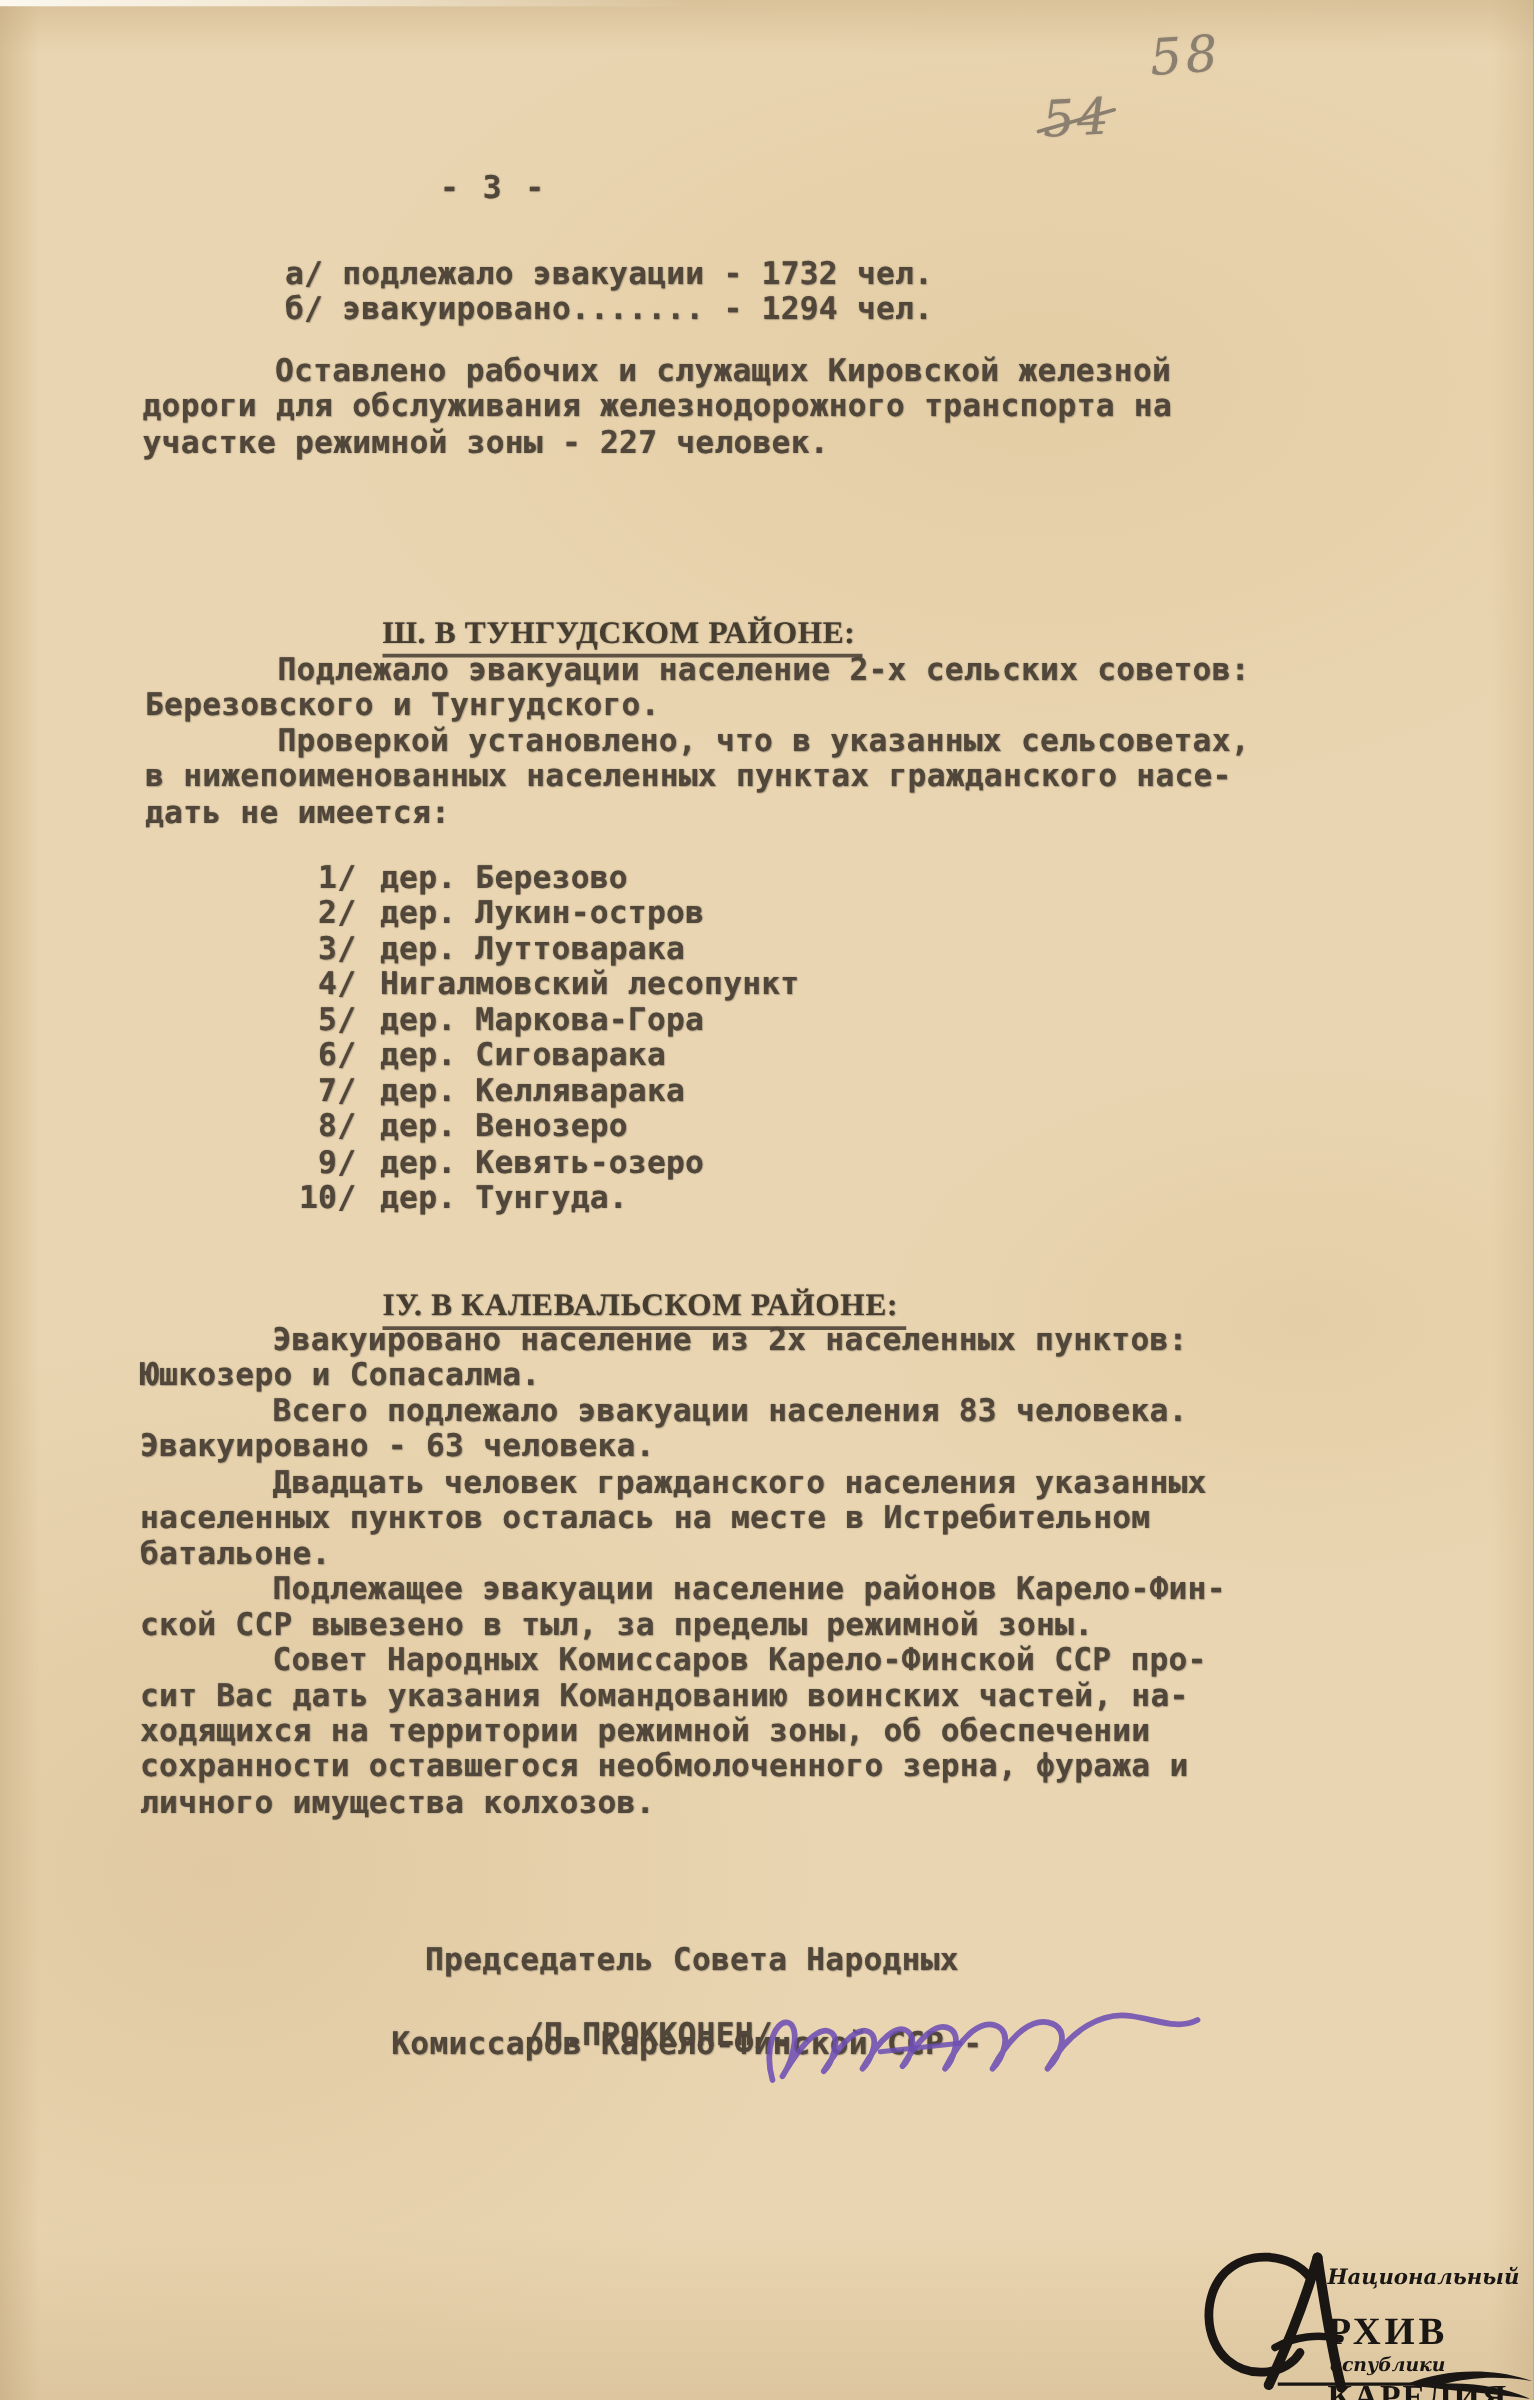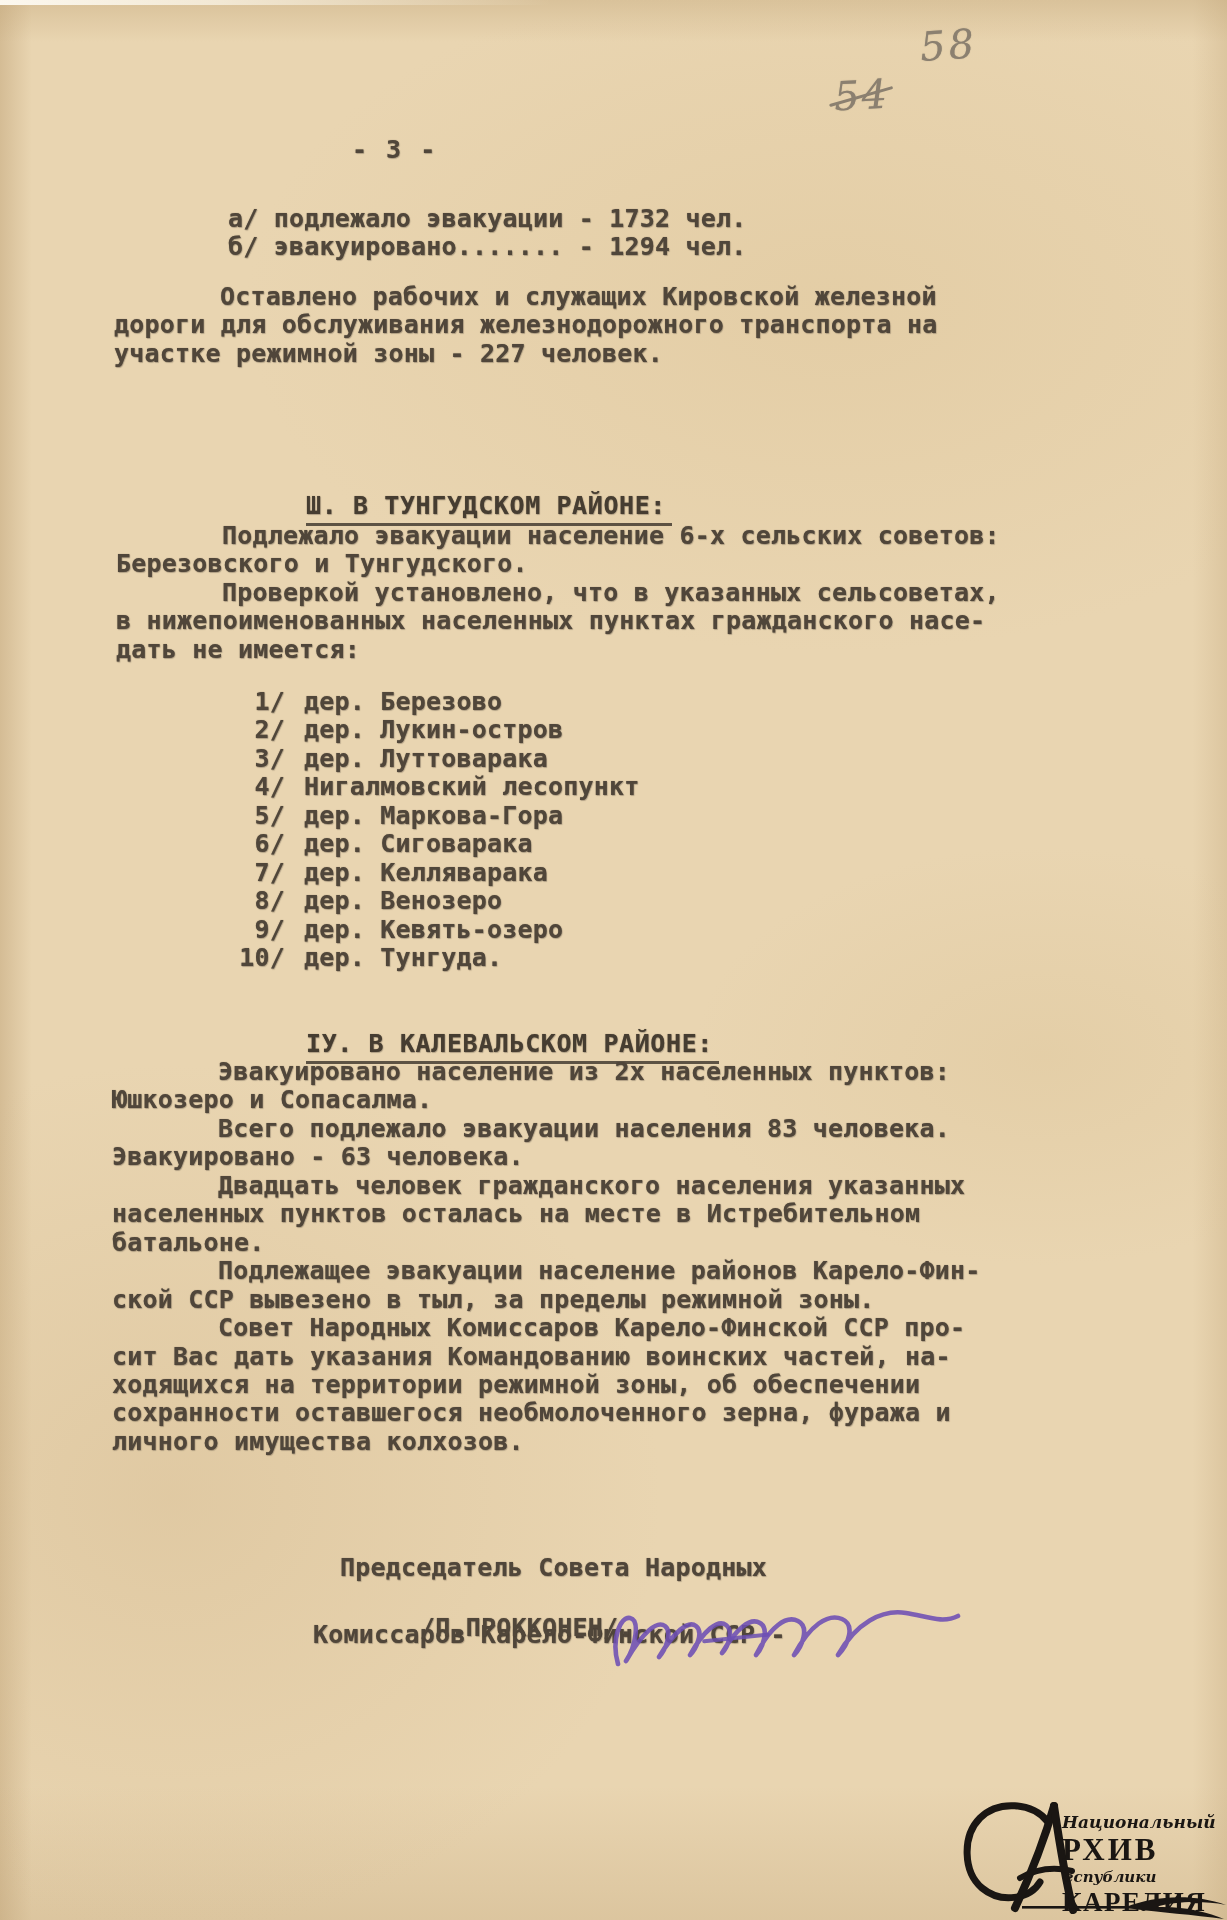--- a/index.html
+++ b/index.html
@@ -19,21 +19,21 @@
   }
   .top-sliver{position:absolute;top:0;left:0;width:1227px;height:5px;
     background:linear-gradient(90deg,#fcf8ef 0%,#f2e8d4 18%,rgba(242,232,212,0) 45%);}
   
   .tw{position:absolute;font-weight:700;font-size:25px;line-height:28.45px;
       letter-spacing:0.2px;white-space:pre;
       text-shadow:0 0 1px rgba(74,64,52,.6), .7px .7px .9px rgba(74,64,52,.3);}
   .tline{white-space:pre;}
   .tline.ind{padding-left:106px;}
   .heading{color:#463d31;letter-spacing:.6px;
-      border-bottom:3px solid rgba(62,54,44,.82);padding:0 6px 3px 0;}
+      border-bottom:3px solid rgba(62,54,44,.82);padding:0 6px 3px 0;font-family:Liberation Serif, serif;}
   .pnum{letter-spacing:2px;}
   
   .vrow{display:flex;}
   .vnum{display:inline-block;width:47px;text-align:right;}
   .vname{margin-left:19px;}
   
   .struck{position:relative;display:inline-block;}
   .struck::after{content:"";position:absolute;left:-8px;right:-14px;top:52%;height:3.5px;
       background:rgba(106,77,178,.85);transform:rotate(-6deg);border-radius:2px;}
   
@@ -44,21 +44,21 @@
   .pencil.n54{left:834px;top:72px;font-size:40px;transform:rotate(-3deg);letter-spacing:2px;}
   .pencil.n54::after{content:"";position:absolute;left:-6px;top:50%;width:66px;height:3px;
       background:#8b8070;transform:rotate(-13deg);border-radius:2px;}
   
   .sig-svg{position:absolute;left:596px;top:1566px;}
   
   .wm{position:absolute;left:960px;top:1802px;width:267px;height:118px;color:#1a1613;}
   .wm-mono{position:absolute;left:0;top:-4px;}
   .wm-text{position:absolute;left:102px;top:10px;line-height:1;}
   .wm-l1{font:italic 700 17px "DejaVu Serif","Liberation Serif",serif;}
-  .wm-l2{font:700 31px "Liberation Serif","DejaVu Serif",serif;letter-spacing:3px;margin-top:0;}
+  .wm-l2{font:700 31px "Liberation Serif","DejaVu Serif",serif;letter-spacing:3px;margin-top:15px;}
   .wm-l3{font:italic 700 15px "DejaVu Serif","Liberation Serif",serif;margin-top:0px;margin-left:2px;}
   .wm-l4{font:700 27px "Liberation Serif","DejaVu Serif",serif;letter-spacing:1.5px;margin-top:1px;}
   .wm-quill{position:absolute;left:62px;top:93px;}
 </style>
 </head>
 <body>
 
 <div class="page">
 
   <div class="top-sliver"></div>
@@ -69,21 +69,21 @@
   <div class="tw pnum" style="left:352px;top:136px;">- 3 -</div>
 
   <div class="tw" style="left:228px;top:205px;"><div class="tline">а/ подлежало эвакуации - 1732 чел.</div><div class="tline">б/ эвакуировано....... - 1294 чел.</div></div>
 
   <div class="tw" style="left:114px;top:283px;"><div class="tline ind">Оставлено рабочих и служащих Кировской железной</div><div class="tline">дороги для обслуживания железнодорожного транспорта на</div><div class="tline">участке режимной зоны - 227 человек.</div></div>
 
   <div class="tw" style="left:245px;top:464px;">
     <span class="heading">Ш. В ТУНГУДСКОМ РАЙОНЕ:</span>
   </div>
 
-  <div class="tw" style="left:116px;top:522px;"><div class="tline ind">Подлежало эвакуации население 6-х сельских советов:</div><div class="tline">Березовского и Тунгудского.</div><div class="tline ind">Проверкой установлено, что в указанных сельсоветах,</div><div class="tline">в нижепоименованных населенных пунктах гражданского насе-</div><div class="tline">дать не имеется:</div></div>
+  <div class="tw" style="left:116px;top:522px;"><div class="tline ind">Подлежало эвакуации население 2-х сельских советов:</div><div class="tline">Березовского и Тунгудского.</div><div class="tline ind">Проверкой установлено, что в указанных сельсоветах,</div><div class="tline">в нижепоименованных населенных пунктах гражданского насе-</div><div class="tline">дать не имеется:</div></div>
 
   <div class="tw" style="left:238px;top:688px;"><div class="vrow"><span class="vnum">1/</span><span class="vname">дер. Березово</span></div><div class="vrow"><span class="vnum">2/</span><span class="vname">дер. Лукин-остров</span></div><div class="vrow"><span class="vnum">3/</span><span class="vname">дер. Луттоварака</span></div><div class="vrow"><span class="vnum">4/</span><span class="vname">Нигалмовский лесопункт</span></div><div class="vrow"><span class="vnum">5/</span><span class="vname">дер. Маркова-Гора</span></div><div class="vrow"><span class="vnum">6/</span><span class="vname">дер. Сиговарака</span></div><div class="vrow"><span class="vnum">7/</span><span class="vname">дер. Келляварака</span></div><div class="vrow"><span class="vnum">8/</span><span class="vname">дер. Венозеро</span></div><div class="vrow"><span class="vnum">9/</span><span class="vname">дер. Кевять-озеро</span></div><div class="vrow"><span class="vnum">10/</span><span class="vname">дер. Тунгуда.</span></div></div>
 
   <div class="tw" style="left:245px;top:1002px;">
     <span class="heading">IУ. В КАЛЕВАЛЬСКОМ РАЙОНЕ:</span>
   </div>
 
   <div class="tw" style="left:112px;top:1058px;"><div class="tline ind">Эвакуировано население из 2х населенных пунктов:</div><div class="tline">Юшкозеро и Сопасалма.</div><div class="tline ind">Всего подлежало эвакуации населения 83 человека.</div><div class="tline">Эвакуировано - 63 человека.</div><div class="tline ind">Двадцать человек гражданского населения указанных</div><div class="tline">населенных пунктов осталась на месте в Истребительном</div><div class="tline">батальоне.</div><div class="tline ind">Подлежащее эвакуации население районов Карело-Фин-</div><div class="tline">ской ССР вывезено в тыл, за пределы режимной зоны.</div><div class="tline ind">Совет Народных Комиссаров Карело-Финской ССР про-</div><div class="tline">сит Вас дать указания Командованию воинских частей, на-</div><div class="tline">ходящихся на территории режимной зоны, об обеспечении</div><div class="tline">сохранности оставшегося необмолоченного зерна, фуража и</div><div class="tline">личного имущества колхозов.</div></div>
 
   <div class="tw" style="left:340px;top:1554px;">Председатель Совета Народных</div>

